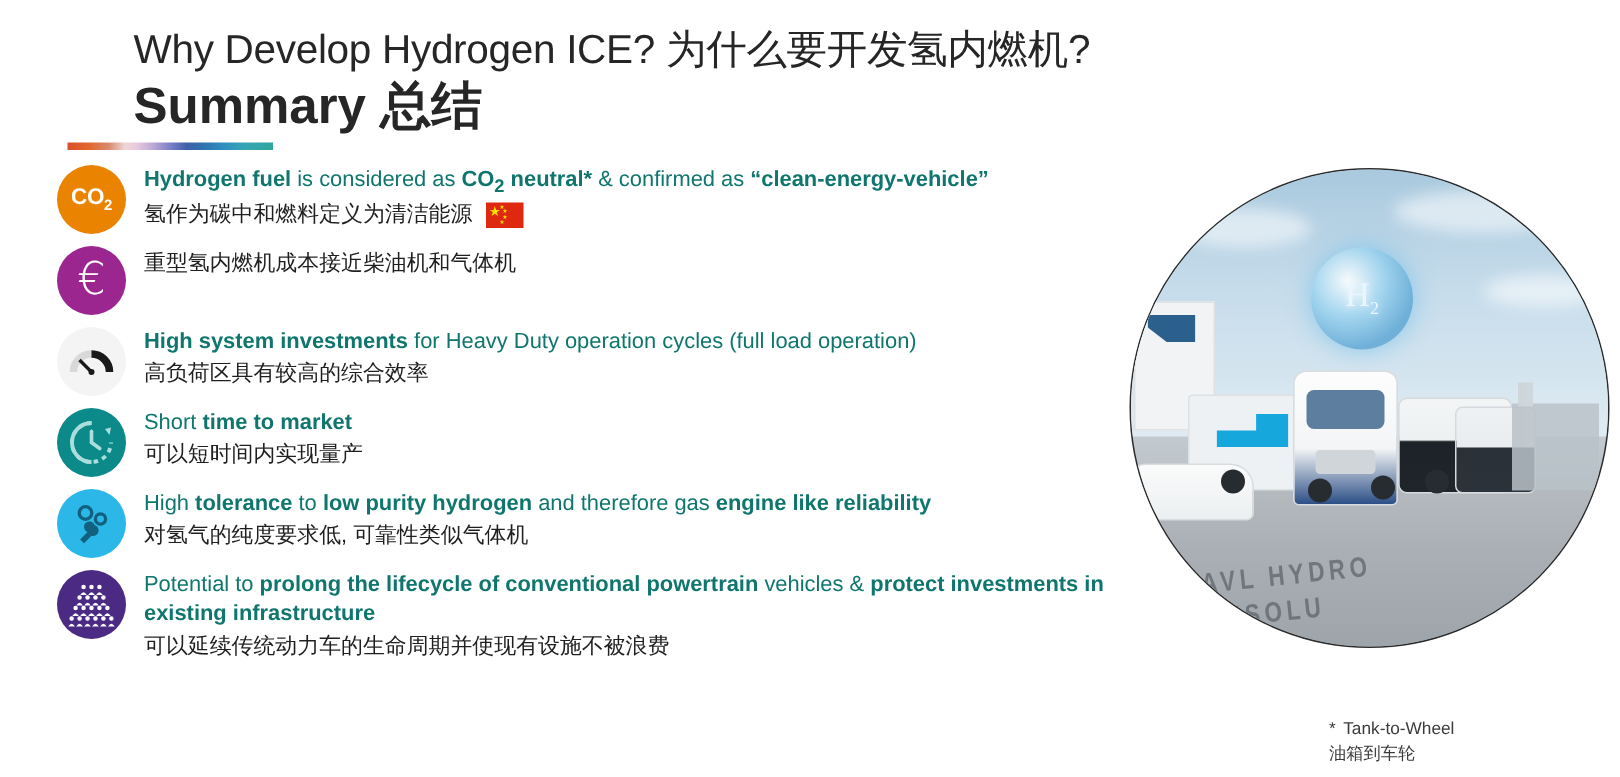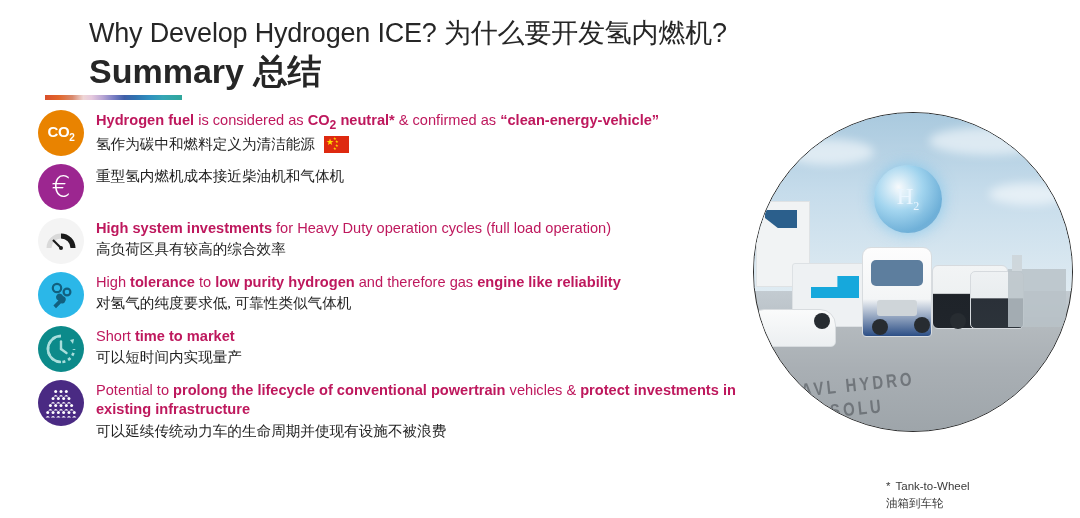--- a/index.html
+++ b/index.html
@@ -113,34 +113,33 @@
     font-family: "DejaVu Sans", sans-serif;
   }
 
   .btext {
     flex: 1 1 auto;
     padding-top: 1px;
   }
   .en-line {
     font-size: 14.6px;
     line-height: 1.33;
-    color: #be185d;
+    color: #0f766e;
     font-weight: 400;
   }
   .en-line b { font-weight: 700; }
   .cn-line {
     font-size: 14.6px;
     line-height: 1.45;
     color: #1f1f1f;
     font-weight: 400;
     margin-top: 1px;
     display: flex;
     align-items: center;
     gap: 9px;
-    font-family: Liberation Serif, serif;
   }
 
   
   .cn-flag {
     display: inline-block;
     width: 25px;
     height: 17px;
     background: #de2910;
     position: relative;
     flex: 0 0 auto;
@@ -409,51 +408,51 @@
       </div>
       <div class="btext">
         <div class="en-line"><b>High system investments</b><span> for Heavy Duty operation cycles (full load operation)</span></div>
         <div class="cn-line">
           <span>高负荷区具有较高的综合效率</span>
         </div>
       </div>
     </div>
     <div class="bullet">
       <div class="icon-wrap">
-        <div class="icon-circle icon-wrench">
-          <svg width="30" height="30" viewBox="0 0 30 30">
-            <circle cx="11" cy="8" r="4.2" fill="none" stroke="#12607f" stroke-width="2.2"></circle>
-            <circle cx="21" cy="12" r="3.4" fill="none" stroke="#12607f" stroke-width="2.2"></circle>
-            <path d="M17 16 a3.6 3.6 0 1 0 -4.6 4.6 l-5 5 2.6 2.6 5 -5 a3.6 3.6 0 0 0 2 -7.2 z" fill="#12607f"></path>
-          </svg>
-        </div>
-      </div>
-      <div class="btext">
-        <div class="en-line"><span>High </span><b>tolerance</b><span> to </span><b>low purity hydrogen</b><span> and therefore gas </span><b>engine like reliability</b></div>
-        <div class="cn-line">
-          <span>对氢气的纯度要求低, 可靠性类似气体机</span>
-        </div>
-      </div>
-    </div>
-    <div class="bullet">
-      <div class="icon-wrap">
         <div class="icon-circle icon-clock">
           <svg width="32" height="32" viewBox="0 0 32 32">
             <path d="M16 3 A13 13 0 1 0 29 16" fill="none" stroke="#a9dedc" stroke-width="2.6" stroke-dasharray="3 3"></path>
             <path d="M16 3 A13 13 0 0 0 3 16 A13 13 0 0 0 16 29" fill="none" stroke="#a9dedc" stroke-width="2.6"></path>
             <path d="M25 7 l4 -1 -1 5 z" fill="#a9dedc"></path>
             <line x1="16" y1="16" x2="16" y2="8.5" stroke="#a9dedc" stroke-width="2.4" stroke-linecap="round"></line>
             <line x1="16" y1="16" x2="21.5" y2="20" stroke="#a9dedc" stroke-width="2.4" stroke-linecap="round"></line>
           </svg>
         </div>
       </div>
       <div class="btext">
         <div class="en-line"><span>Short </span><b>time to market</b></div>
         <div class="cn-line">
           <span>可以短时间内实现量产</span>
+        </div>
+      </div>
+    </div>
+    <div class="bullet">
+      <div class="icon-wrap">
+        <div class="icon-circle icon-wrench">
+          <svg width="30" height="30" viewBox="0 0 30 30">
+            <circle cx="11" cy="8" r="4.2" fill="none" stroke="#12607f" stroke-width="2.2"></circle>
+            <circle cx="21" cy="12" r="3.4" fill="none" stroke="#12607f" stroke-width="2.2"></circle>
+            <path d="M17 16 a3.6 3.6 0 1 0 -4.6 4.6 l-5 5 2.6 2.6 5 -5 a3.6 3.6 0 0 0 2 -7.2 z" fill="#12607f"></path>
+          </svg>
+        </div>
+      </div>
+      <div class="btext">
+        <div class="en-line"><span>High </span><b>tolerance</b><span> to </span><b>low purity hydrogen</b><span> and therefore gas </span><b>engine like reliability</b></div>
+        <div class="cn-line">
+          <span>对氢气的纯度要求低, 可靠性类似气体机</span>
         </div>
       </div>
     </div>
     <div class="bullet">
       <div class="icon-wrap">
         <div class="icon-circle icon-people">
           <svg width="32" height="30" viewBox="0 0 32 30">
             <circle cx="10.7" cy="3.4" r="1.5" fill="#ffffff"></circle>
             <path d="M8.5 8.6 q2.2 -3.4 4.4 0 z" fill="#ffffff"></path>
             <circle cx="16" cy="3.4" r="1.5" fill="#ffffff"></circle>

